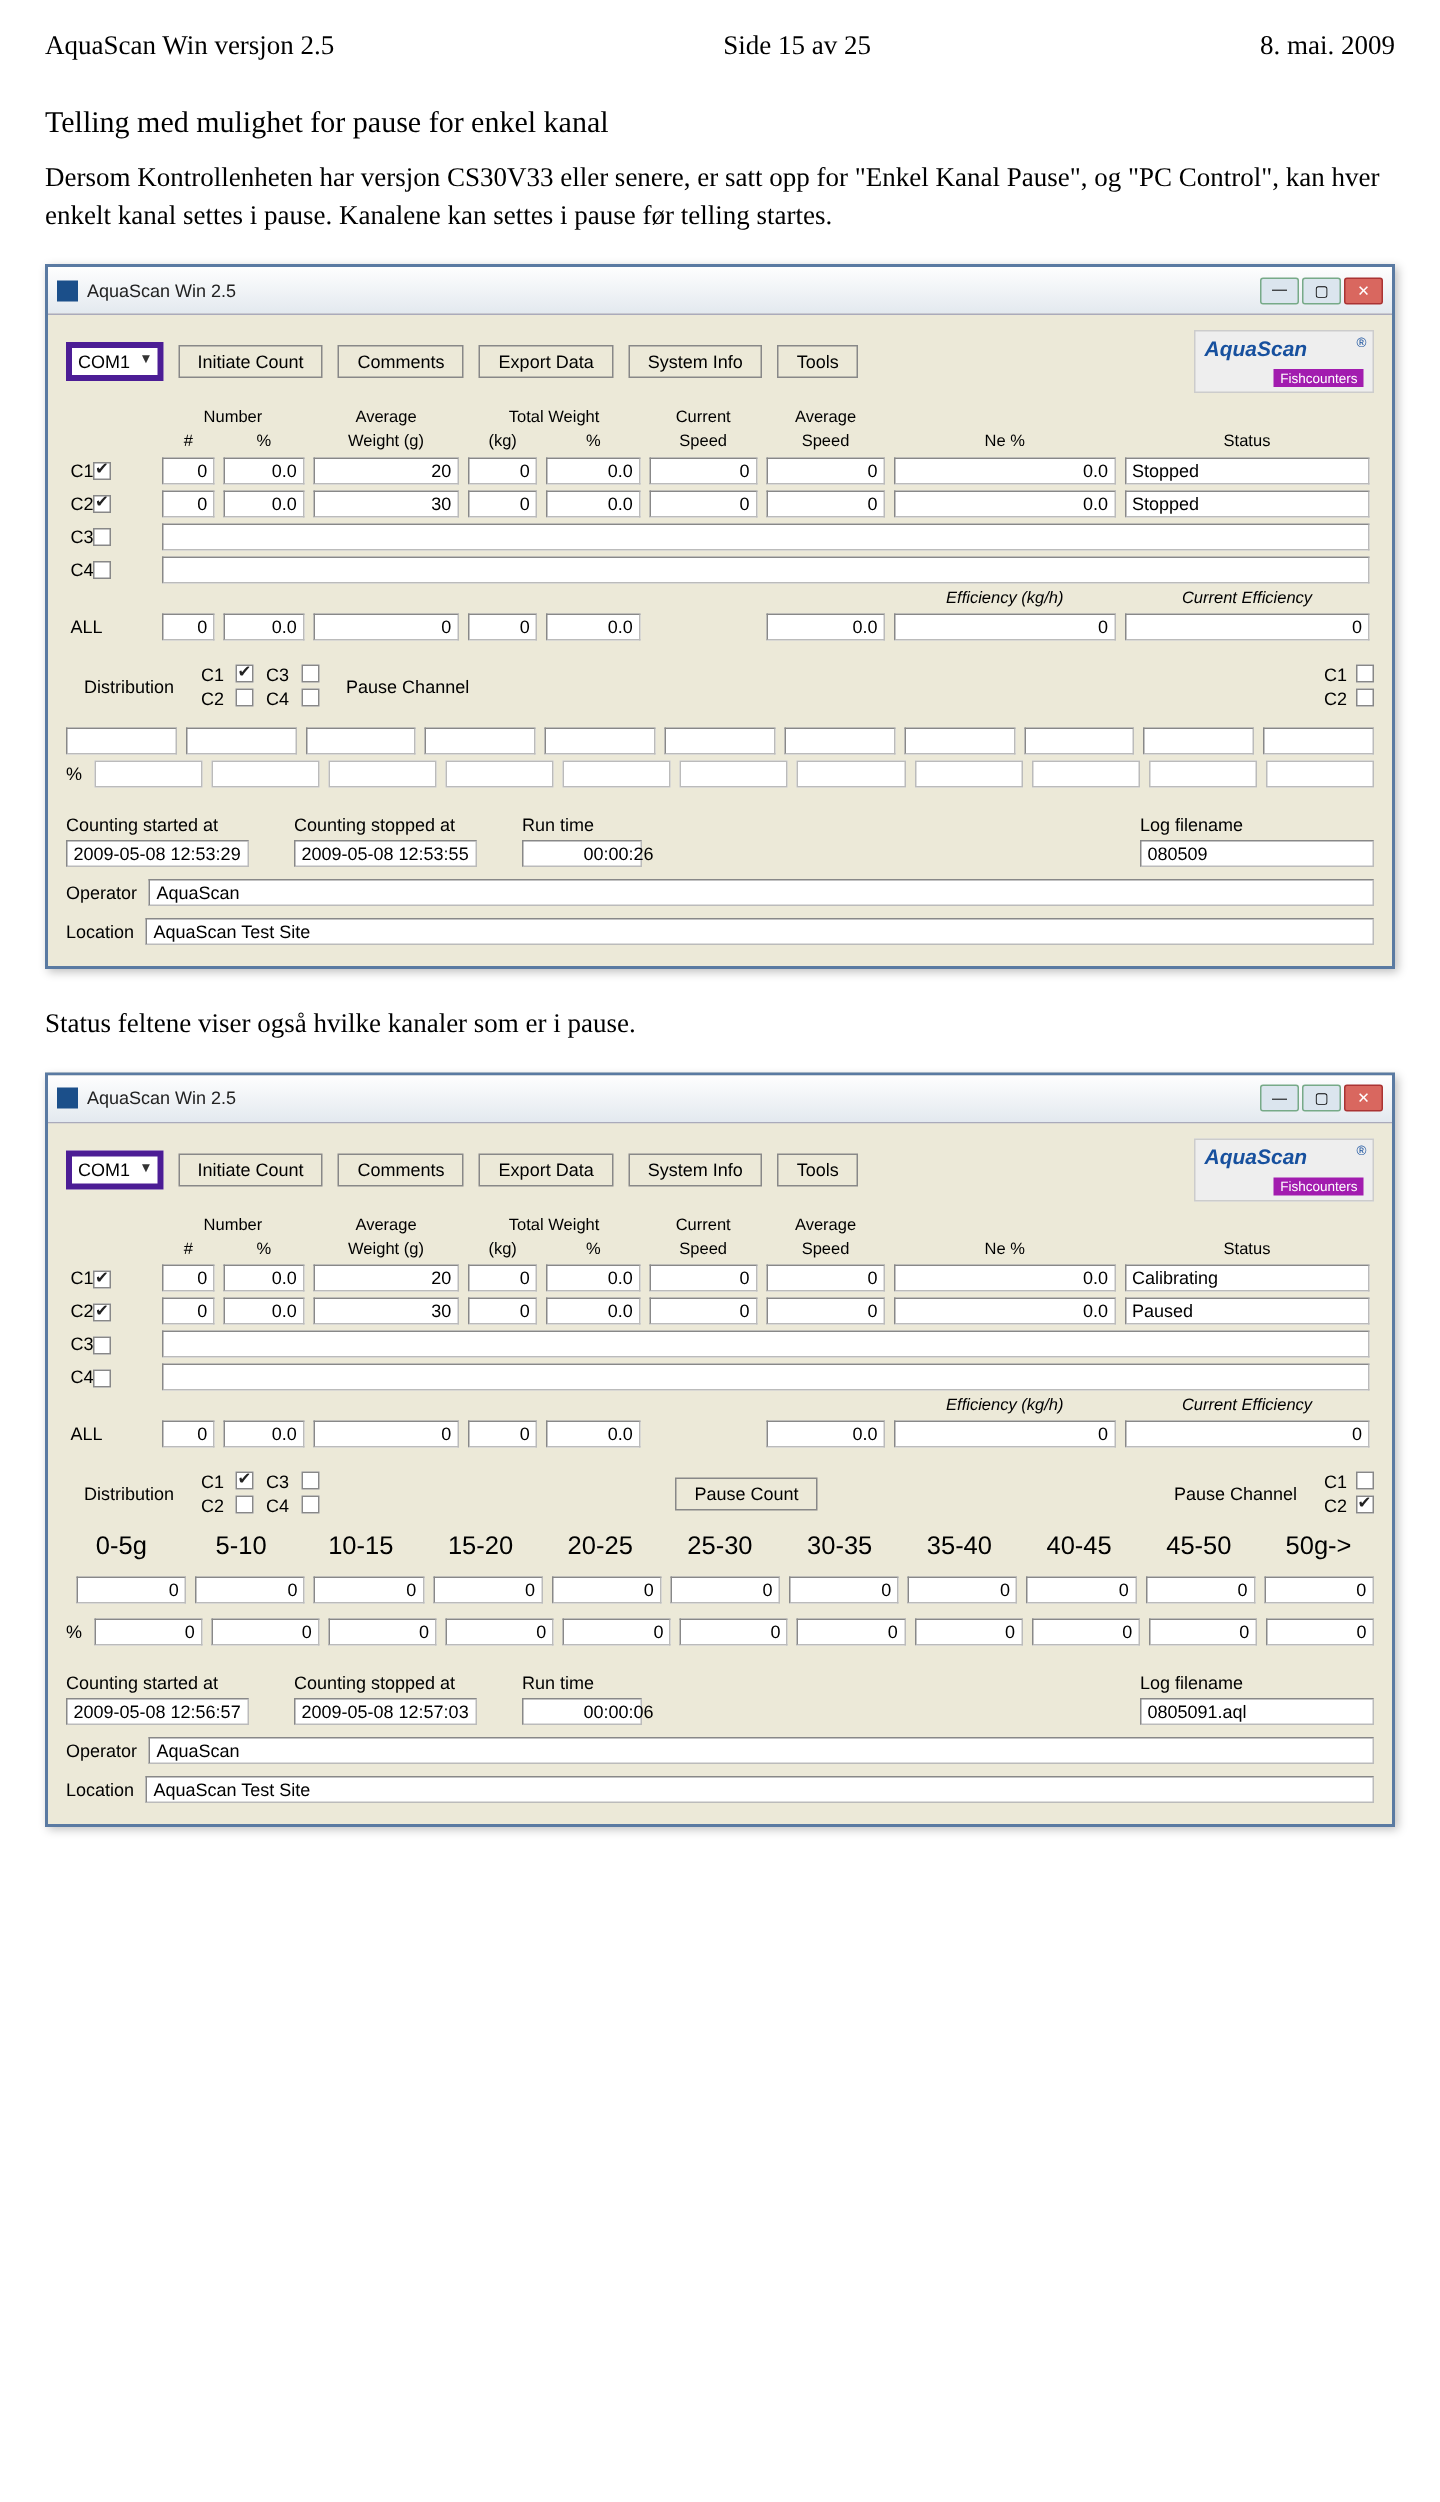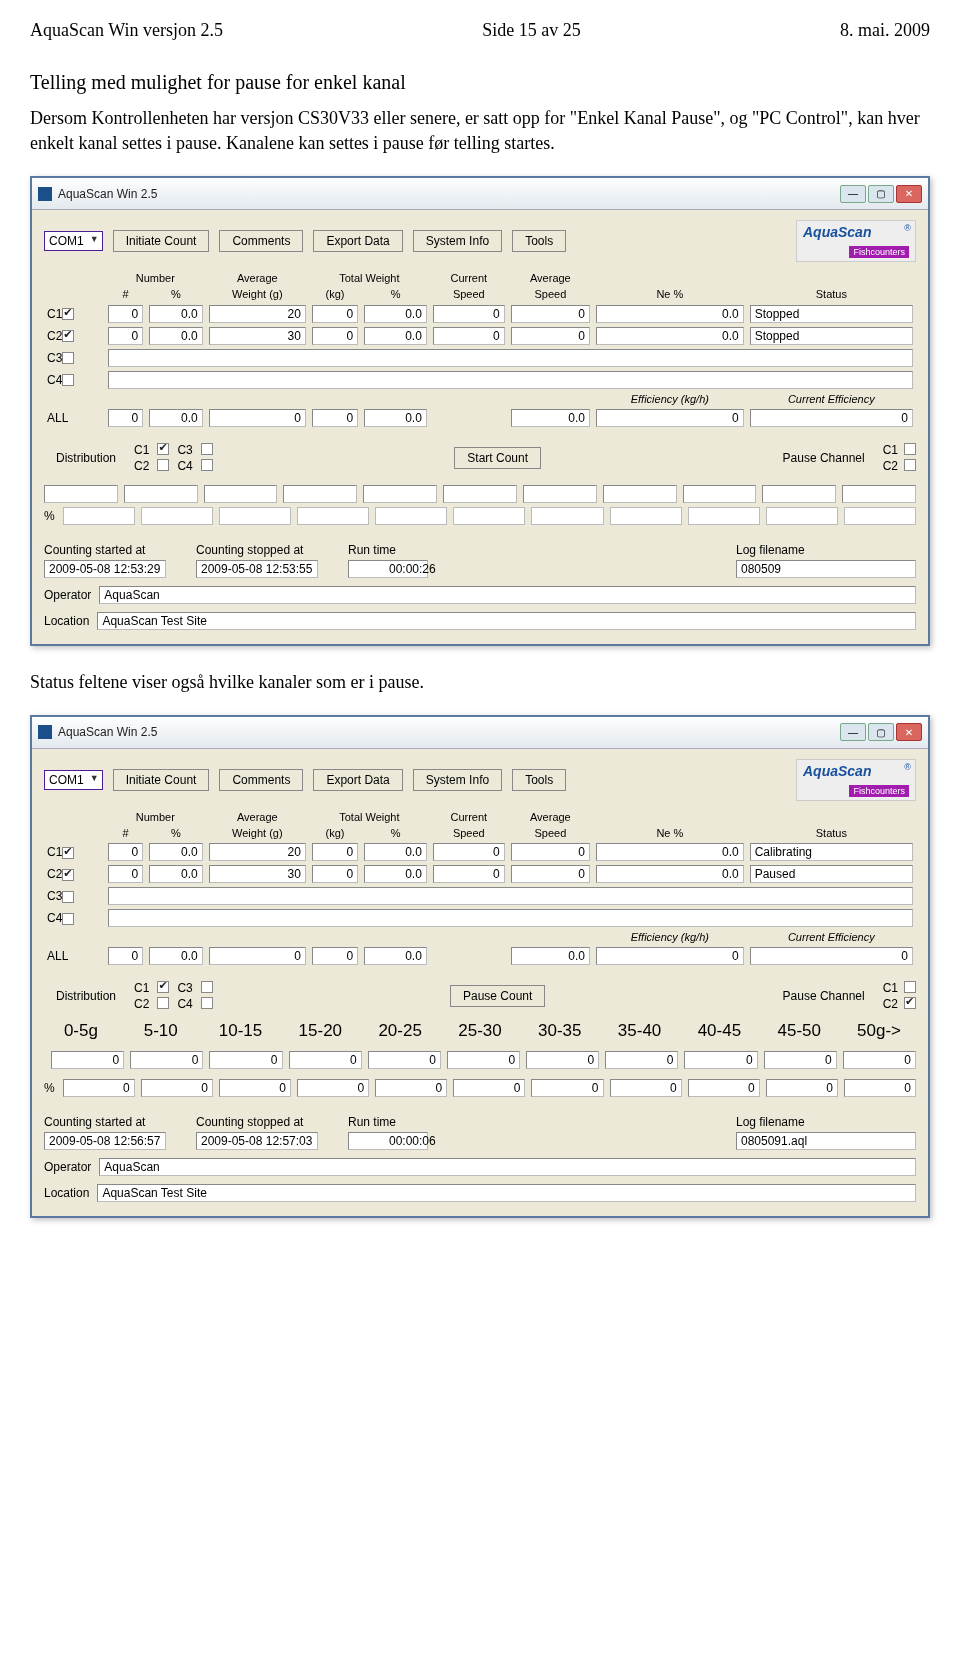--- a/index.html
+++ b/index.html
@@ -9,21 +9,21 @@
   .para { margin: 0 0 20px; line-height: 1.4; }
   .app-window { border: 2px solid #5a7aa2; background: #ece9d8; font-family: Tahoma, sans-serif; font-size: 12px; margin-bottom: 24px; box-shadow: 2px 2px 6px rgba(0,0,0,.25); position: relative; }
   .titlebar { background: linear-gradient(#fefefe,#e3e9ef); height: 32px; display: flex; align-items: center; padding: 0 6px; border-bottom: 1px solid #aab; }
   .titlebar .favicon { width:14px; height:14px; background:#1b4f8a; margin-right:6px; }
   .titlebar .title { flex:1; color:#222; font-size:12px; }
   .winbtns { display:flex; gap:2px; }
   .winbtn { width:26px; height:18px; border:1px solid #7a8; background:#dbe5ee; border-radius:2px; font-size:10px; display:flex; align-items:center; justify-content:center; }
   .winbtn.close { background:#d9675f; color:#fff; border-color:#a33; }
   .app-body { padding: 10px 12px 14px; background: #ece9d8; }
   .toprow { display:flex; align-items:center; gap:10px; }
-  .combo { background:#fff; border:1px solid #4c1d95; padding:2px 18px 2px 4px; position:relative; font-size:12px; }
+  .combo { background:#fff; border:4px solid #4c1d95; padding:2px 18px 2px 4px; position:relative; font-size:12px; }
   .combo::after { content:"▼"; position:absolute; right:3px; top:2px; font-size:9px; color:#333; }
   .btn { background:#ece9d8; border:1px solid #888; padding:3px 12px; font-size:12px; }
   .logo-box { margin-left:auto; width:120px; height:42px; background:#eee; border:1px solid #ccc; position:relative; }
   .logo-box .brand { position:absolute; top:3px; left:6px; font-style:italic; font-weight:bold; color:#17509e; font-size:14px; }
   .logo-box .sub { position:absolute; bottom:3px; right:6px; background:#a21caf; color:#fff; font-size:9px; padding:1px 4px; }
   .logo-box .reg { position:absolute; top:2px; right:4px; font-size:9px; color:#17509e; }
   table.grid { border-collapse: collapse; width:100%; margin-top:8px; font-size:12px; }
   table.grid th, table.grid td { padding:2px 3px; text-align:center; font-weight:normal; }
   table.grid th { font-size:11px; color:#000; vertical-align:bottom; line-height:1.1; }
   .fld { background:#fff; border:1px solid #bbb; border-top-color:#888; border-left-color:#888; height:18px; padding:1px 4px; text-align:right; font-family: Tahoma, sans-serif; font-size:12px; display:block; width:100%; }
@@ -36,21 +36,21 @@
   .distgroup { display:grid; grid-template-columns:auto auto auto auto; gap:2px 8px; font-size:12px; }
   .distlabel { font-size:12px;margin-left:12px; }
   .pausegroup { display:grid; grid-template-columns:auto auto; gap:2px 6px; font-size:12px; margin-left:auto; }
   .histrow { display:flex; gap:6px; align-items:flex-end; margin-top:10px; }
   .histcol { flex:1; text-align:center; font-size:17px; }
   .histfld { background:#fff; border:1px solid #bbb; border-top-color:#888; border-left-color:#888; height:18px; width:100%; text-align:right; padding:1px 4px; font-size:12px; }
   .metarow { display:flex; gap:30px; margin-top:18px; align-items:flex-end; font-size:12px; }
   .metacol { display:flex; flex-direction:column; gap:3px; }
   .metacol .fld { width:122px; }
   .metacol.small .fld { width:80px;padding-left:40px; }
-  .metacol.wide .fld { width:180px; }
+  .metacol.wide .fld { width:156px; }
   .formrow { display:flex; align-items:center; gap:8px; margin-top:8px; font-size:12px; }
   .formrow .fld { flex:1; }
   .blankrow { display:flex; gap:6px; margin-top:12px; }
   .blankrow .bf { background:#fff; border:1px solid #bbb; border-top-color:#888; border-left-color:#888; height:18px; flex:1; }
   .pctlabel { align-self:center; font-size:12px; margin-right:2px; }
   .pctblank { display:flex; gap:6px; margin-top:4px; align-items:center; }
   .spacer { flex:1; }
   .midbtn { display:flex; justify-content:center; flex:1; }
 </style>
 </head>
@@ -227,23 +227,20 @@
       <div class="distgroup">
         <span>C1</span>
           <span class="cb checked"></span>
         <span>C3</span>
           <span class="cb"></span>
         <span>C2</span>
           <span class="cb"></span>
         <span>C4</span>
           <span class="cb"></span>
       </div>
-      <div class="midbtn">
-          <button class="btn">Start Count</button>
-        </div>
       <span>Pause Channel</span>
       <div class="pausegroup">
         <span>C1</span>
           <span class="cb"></span>
         <span>C2</span>
           <span class="cb"></span>
       </div>
     </div>
 
     <div class="blankrow">

